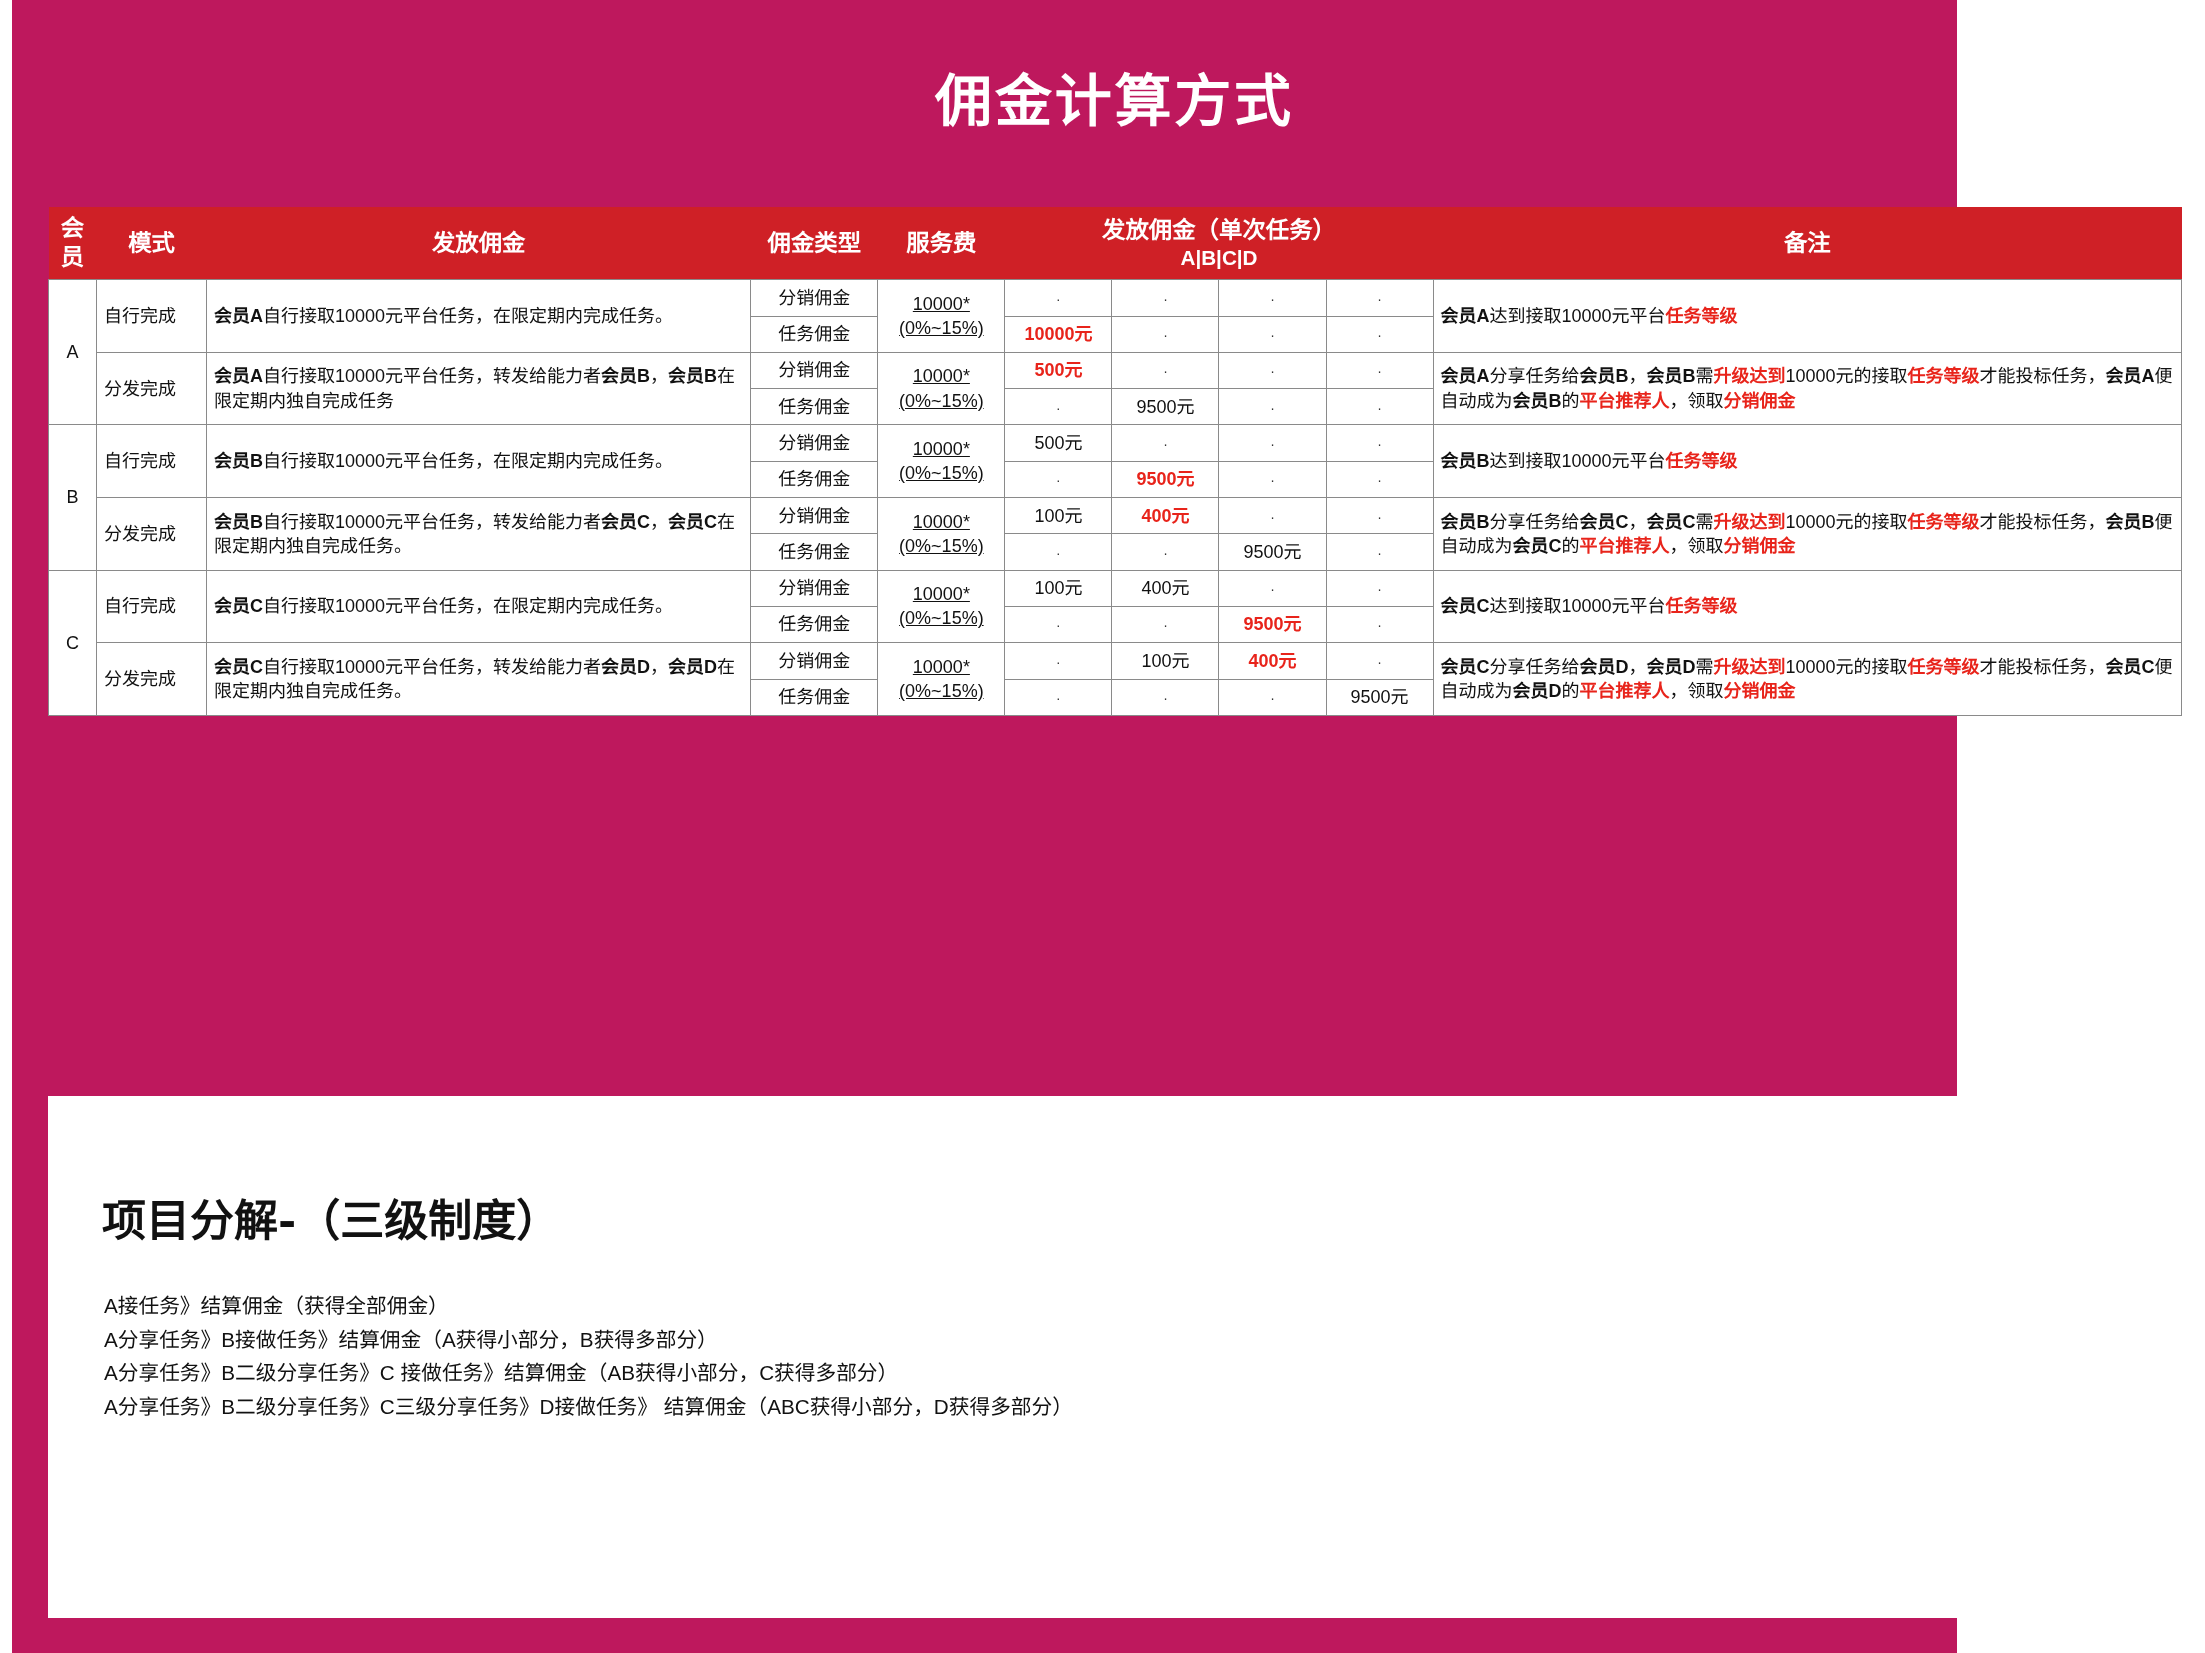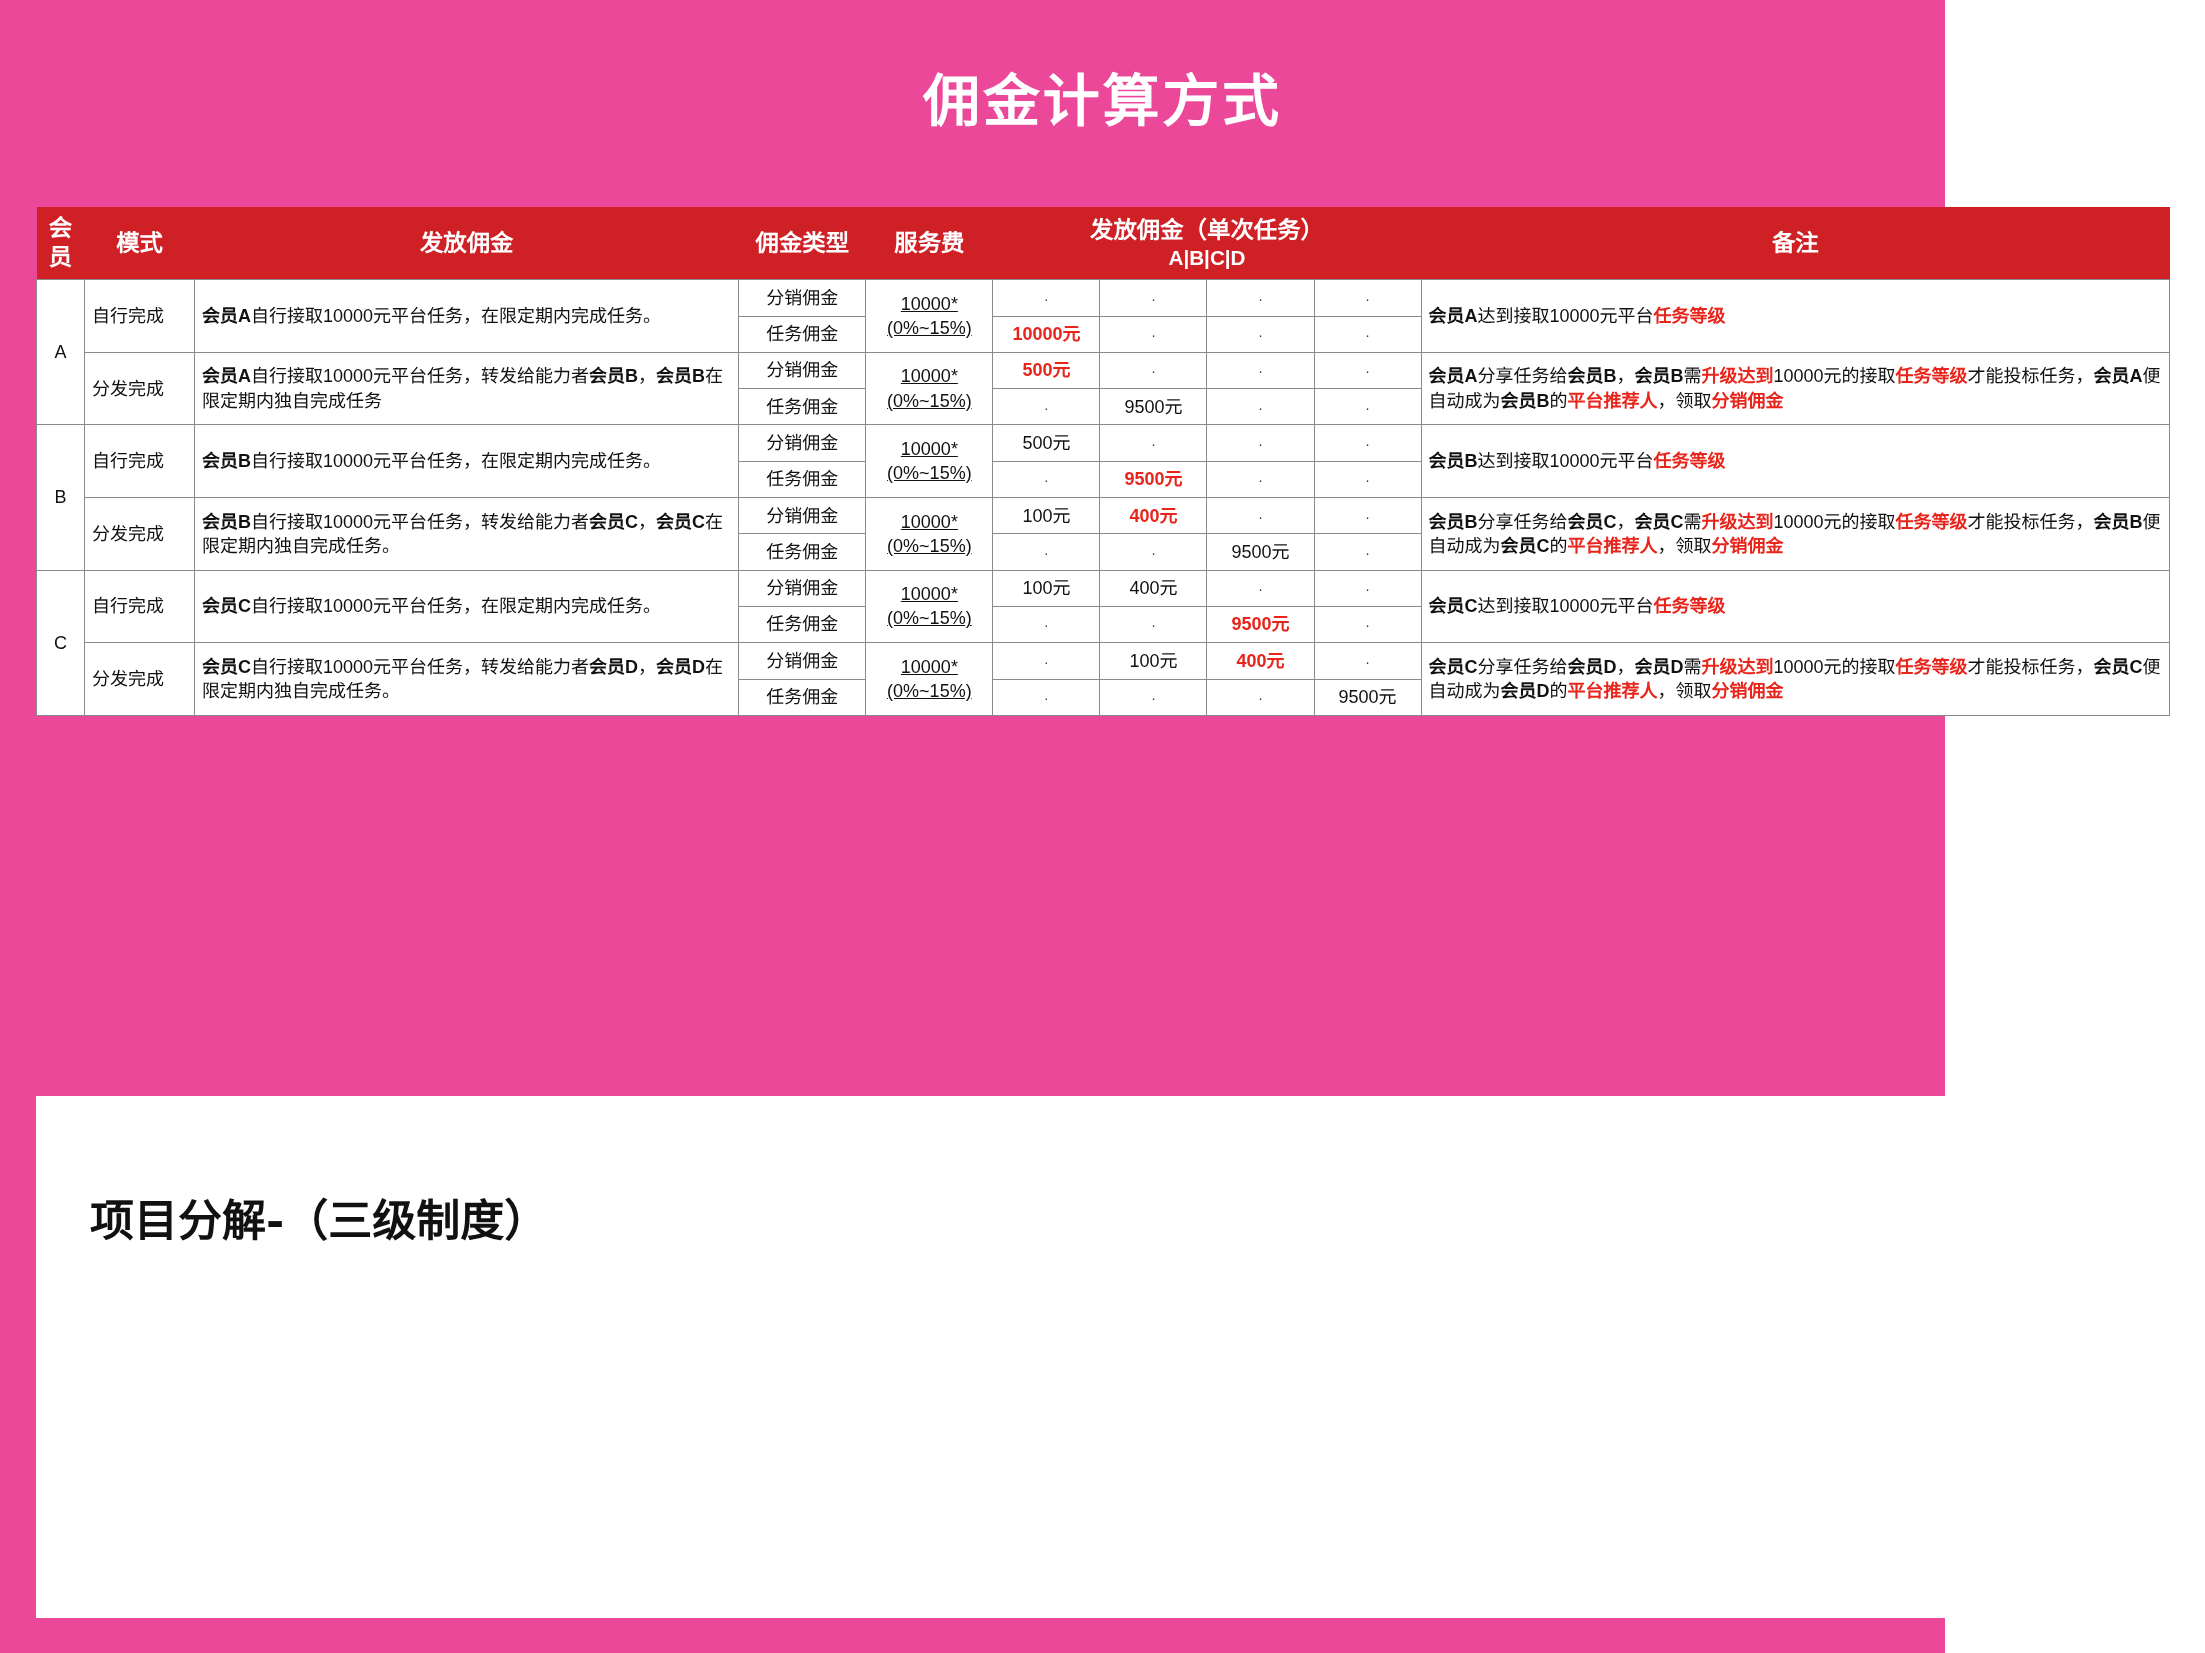--- a/index.html
+++ b/index.html
@@ -9,24 +9,24 @@
   }
   body {
     width: 2205px;
     height: 1654px;
     font-family: "Liberation Sans", sans-serif;
     position: relative;
     overflow: hidden;
   }
   .page {
     position: absolute;
-    left: 0; top: 0;
+    left: 12px; top: 0;
     width: 1945px;
     height: 1654px;
-    background: #ec4899;
+    background: #be185d;
   }
   .title-bar {
     position: absolute;
     left: 0; top: 0;
     width: 2205px;
     height: 192px;
     display: flex;
     align-items: center;
     justify-content: center;
   }
@@ -275,15 +275,21 @@
             <td class="c-amt"><span class="dot">·</span></td>
             <td class="c-amt"><span class="dot">·</span></td>
             <td class="c-amt">9500元</td>
           </tr>
         </tbody>
     </table>
   </div>
 
   <div class="white-panel"></div>
   <div class="section-title">项目分解-（三级制度）</div>
+  <div class="notes" id="notes">
+      <div>A接任务》结算佣金（获得全部佣金）</div>
+      <div>A分享任务》B接做任务》结算佣金（A获得小部分，B获得多部分）</div>
+      <div>A分享任务》B二级分享任务》C 接做任务》结算佣金（AB获得小部分，C获得多部分）</div>
+      <div>A分享任务》B二级分享任务》C三级分享任务》D接做任务》 结算佣金（ABC获得小部分，D获得多部分）</div>
+    </div>
 
 </div>
 
 
 </body></html>

